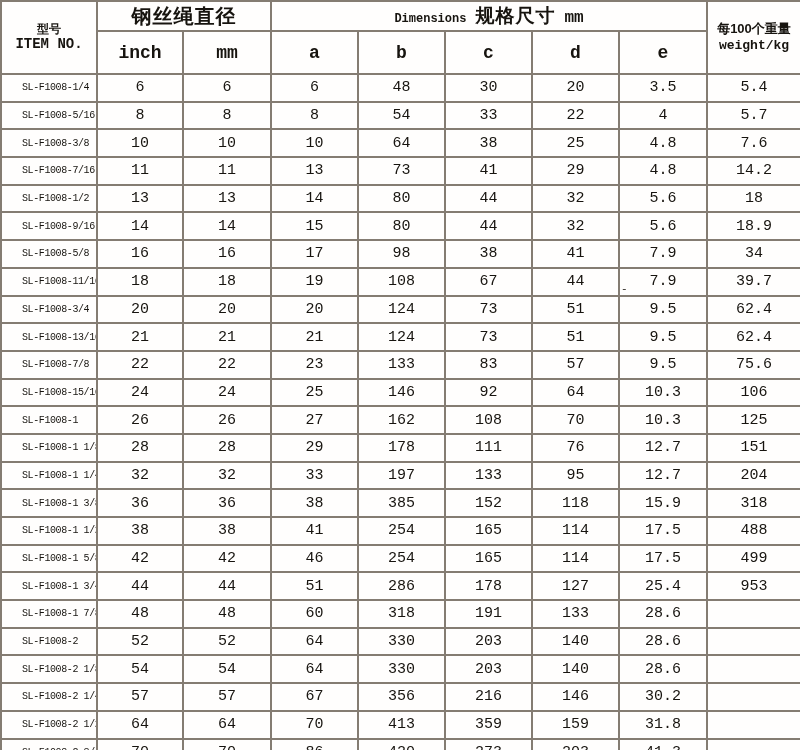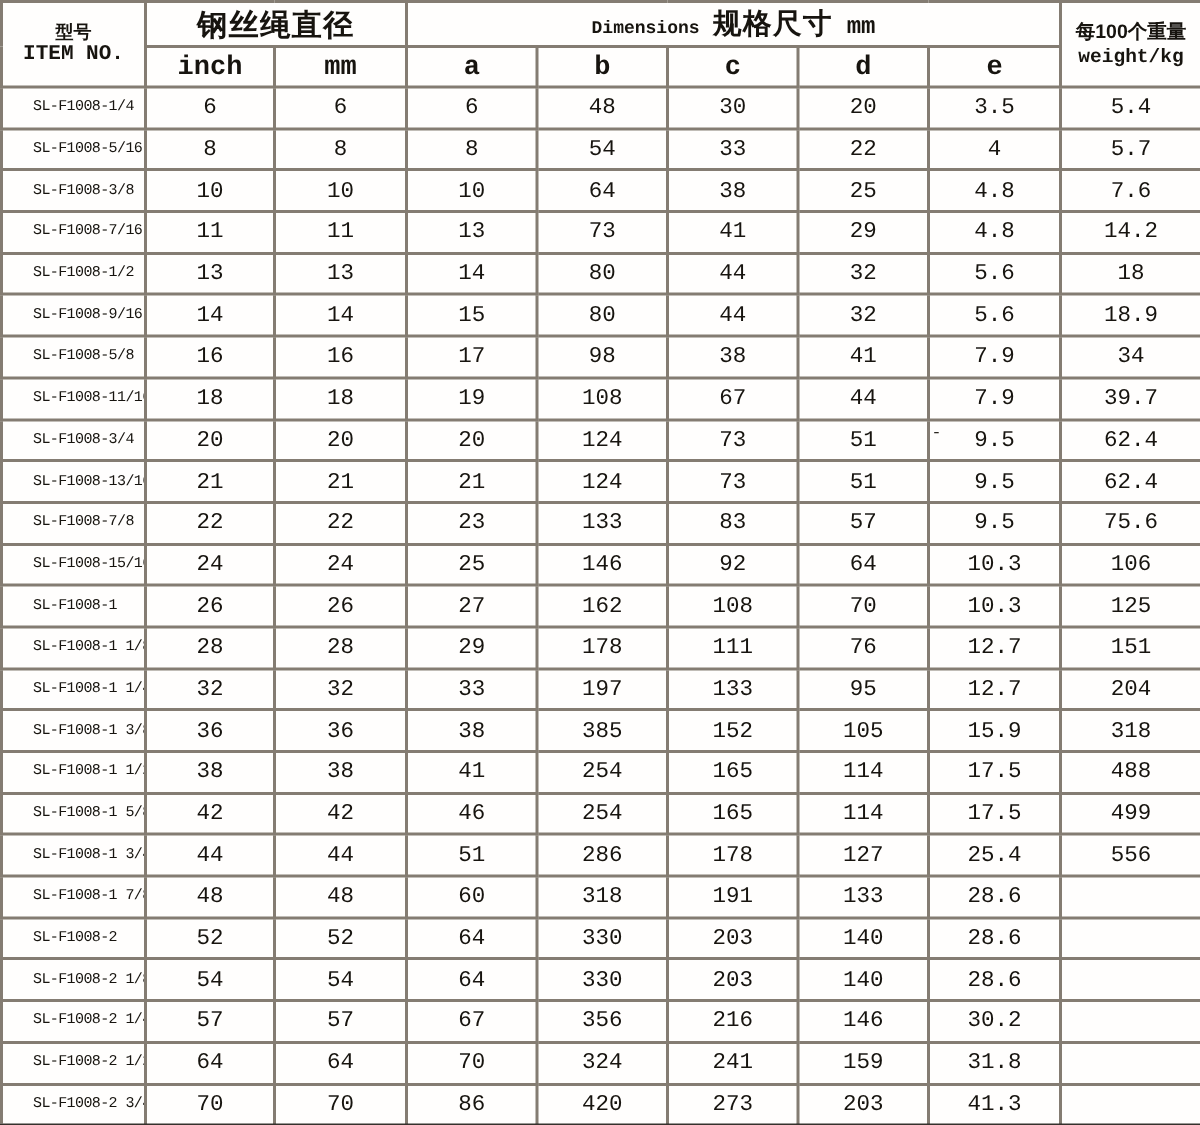--- a/index.html
+++ b/index.html
@@ -15,21 +15,21 @@
     background:#fffefd;
   }
   th,td{
     border:2px solid #847c72;
     padding:0;margin:0;
     text-align:center;vertical-align:middle;
     font-family:"Liberation Mono","DejaVu Sans Mono",monospace;
     font-size:15px;color:#17140f;white-space:nowrap;overflow:hidden;
   }
   thead tr.hr1{height:30px;}
-  thead tr.hr2{height:27px;}
+  thead tr.hr2{height:43px;}
   tbody tr{height:27.7px;}
   .h-item{font-family:"Liberation Sans",sans-serif;font-weight:bold;line-height:1.2;}
   .h-item .cn{font-size:12px;display:block;}
   .h-item .en{font-family:"Liberation Mono","DejaVu Sans Mono",monospace;font-size:14px;display:block;}
   .h-rope{font-family:"Liberation Sans",sans-serif;font-weight:bold;font-size:20px;letter-spacing:1px;}
   .h-dim .dim-en{font-family:"Liberation Mono","DejaVu Sans Mono",monospace;font-size:12px;font-weight:bold;}
   .h-dim .dim-cn{font-family:"Liberation Sans",sans-serif;font-weight:bold;font-size:19px;letter-spacing:1px;}
   .h-dim .dim-mm{font-family:"Liberation Mono","DejaVu Sans Mono",monospace;font-size:16px;font-weight:bold;}
   .h-sub{font-size:18px;font-weight:bold;}
   .h-weight{line-height:1.3;}
@@ -249,21 +249,21 @@
         <td>12.7</td>
         <td>204</td>
       </tr>
       <tr>
         <td class="c-item">SL-F1008-1 3/8</td>
         <td>36</td>
         <td>36</td>
         <td>38</td>
         <td>385</td>
         <td>152</td>
-        <td>105</td>
+        <td>118</td>
         <td>15.9</td>
         <td>318</td>
       </tr>
       <tr>
         <td class="c-item">SL-F1008-1 1/2</td>
         <td>38</td>
         <td>38</td>
         <td>41</td>
         <td>254</td>
         <td>165</td>
@@ -284,21 +284,21 @@
       </tr>
       <tr>
         <td class="c-item">SL-F1008-1 3/4</td>
         <td>44</td>
         <td>44</td>
         <td>51</td>
         <td>286</td>
         <td>178</td>
         <td>127</td>
         <td>25.4</td>
-        <td>556</td>
+        <td>953</td>
       </tr>
       <tr>
         <td class="c-item">SL-F1008-1 7/8</td>
         <td>48</td>
         <td>48</td>
         <td>60</td>
         <td>318</td>
         <td>191</td>
         <td>133</td>
         <td>28.6</td>
@@ -335,22 +335,22 @@
         <td>216</td>
         <td>146</td>
         <td>30.2</td>
         <td></td>
       </tr>
       <tr>
         <td class="c-item">SL-F1008-2 1/2</td>
         <td>64</td>
         <td>64</td>
         <td>70</td>
-        <td>324</td>
-        <td>241</td>
+        <td>413</td>
+        <td>359</td>
         <td>159</td>
         <td>31.8</td>
         <td></td>
       </tr>
       <tr>
         <td class="c-item">SL-F1008-2 3/4</td>
         <td>70</td>
         <td>70</td>
         <td>86</td>
         <td>420</td>

